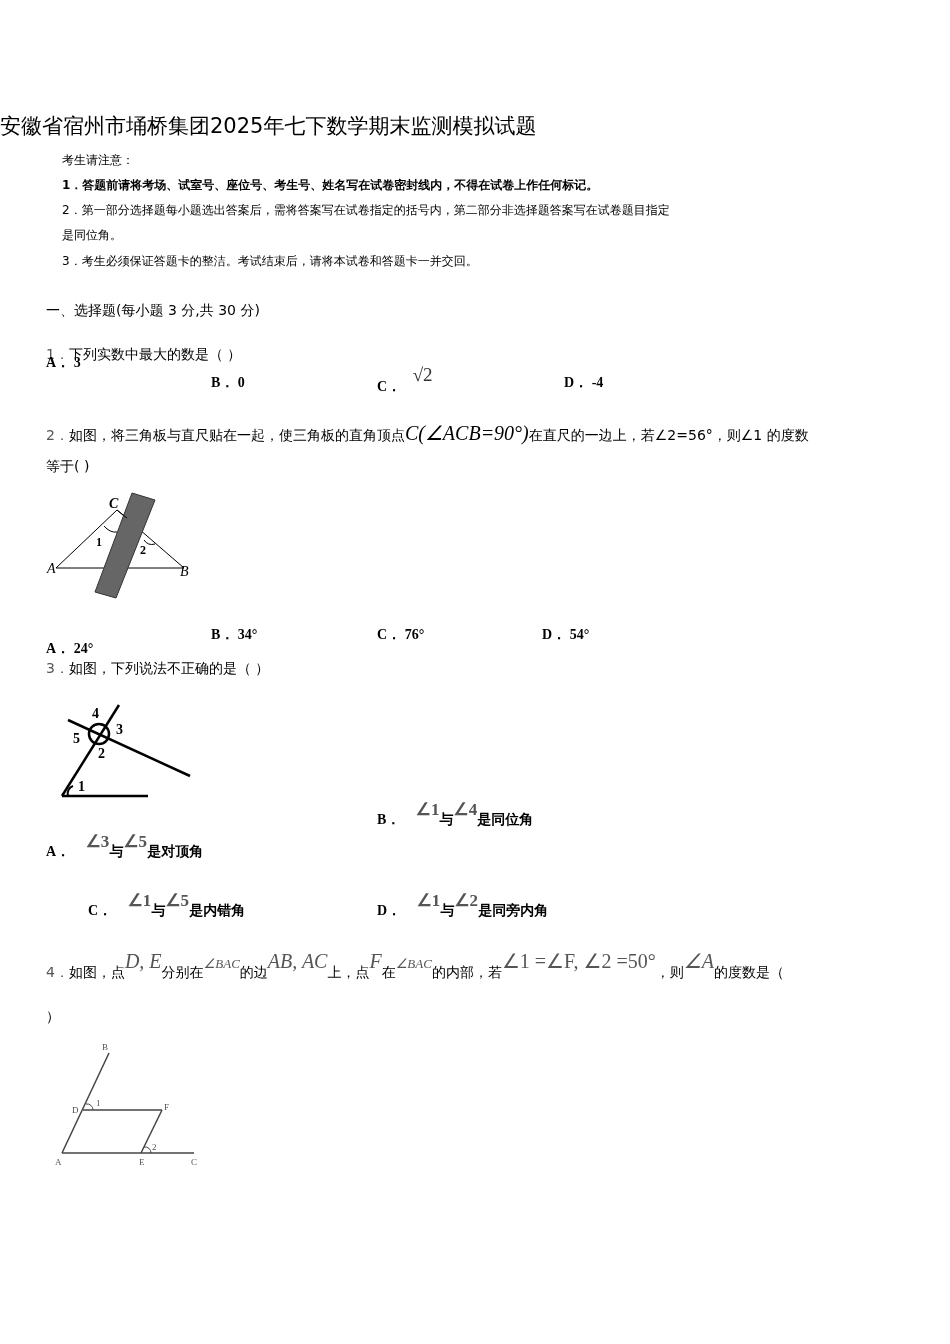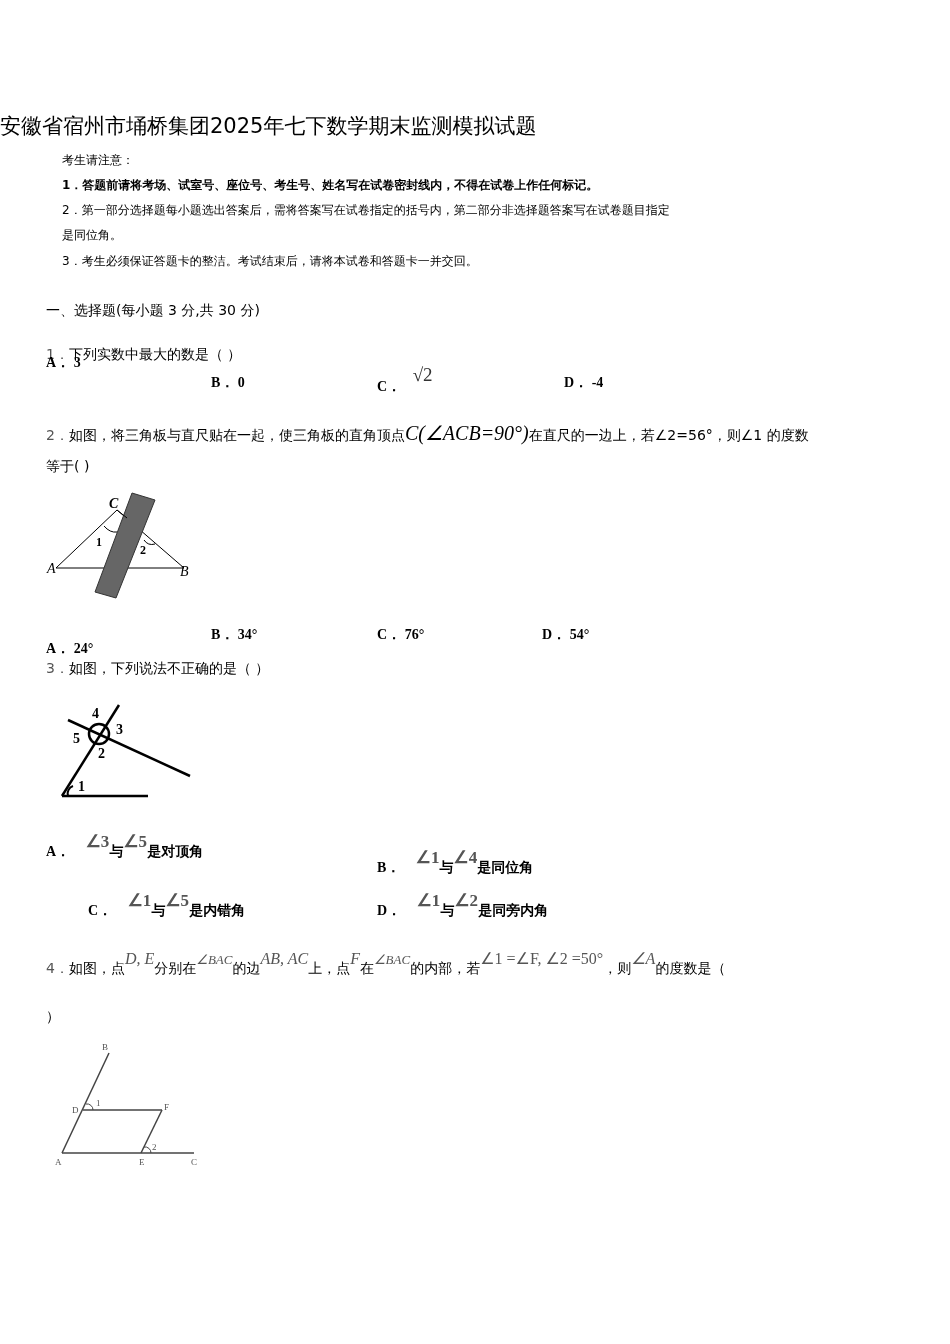--- a/index.html
+++ b/index.html
@@ -8,21 +8,21 @@
   .abs { position:absolute; white-space:nowrap; }
   .title { left:0; width:790px; top:112px; font-size:21px; font-weight:normal; letter-spacing:0; }
   .note { font-size:12px; left:62px; }
   .q { font-size:14px; left:46px; }
   .qnum { color:#555; }
   .opt { font-size:14px; font-weight:bold; font-family:"Liberation Serif", serif; }
   .opt .lbl { font-family:"Liberation Serif", serif; font-weight:bold; }
   .opt .zh { font-family:"DejaVu Sans", sans-serif; font-weight:bold; font-size:14px; }
   .math { font-family:"Liberation Serif", serif; font-style:italic; }
   .mathsup { font-family:"Liberation Serif", serif; color:#555; font-size:17px; position:relative; top:-9px; }
-  .mathsup.small { font-size:16px; }
+  .mathsup.small { font-size:20px; }
   svg { position:absolute; }
 </style>
 </head>
 <body>
 
 <div class="abs title">安徽省宿州市埇桥集团2025年七下数学期末监测模拟试题</div>
 
 <div class="abs note" style="top:152px;">考生请注意：</div>
 <div class="abs note" style="top:177px;font-weight:bold;">1．答题前请将考场、试室号、座位号、考生号、姓名写在试卷密封线内，不得在试卷上作任何标记。</div>
 <div class="abs note" style="top:202px;">2．第一部分选择题每小题选出答案后，需将答案写在试卷指定的括号内，第二部分非选择题答案写在试卷题目指定</div>
@@ -75,21 +75,21 @@
   <circle cx="55" cy="46" r="10" fill="none" stroke="#000" stroke-width="2.5"></circle>
   <path d="M 24 108 A 8 8 0 0 1 29 98" fill="none" stroke="#000" stroke-width="2"></path>
   <text x="48" y="30" font-family="Liberation Serif, serif" font-weight="bold" font-size="14" fill="#000">4</text>
   <text x="72" y="46" font-family="Liberation Serif, serif" font-weight="bold" font-size="14" fill="#000">3</text>
   <text x="29" y="55" font-family="Liberation Serif, serif" font-weight="bold" font-size="14" fill="#000">5</text>
   <text x="54" y="70" font-family="Liberation Serif, serif" font-weight="bold" font-size="14" fill="#000">2</text>
   <text x="34" y="103" font-family="Liberation Serif, serif" font-weight="bold" font-size="14" fill="#000">1</text>
 </svg>
 
 <div class="abs opt" style="left:46px; top:840px;"><span>A．</span> <span class="mathsup" style="margin-left:12px;">∠3</span><span class="zh">与</span><span class="mathsup">∠5</span><span class="zh">是对顶角</span></div>
-<div class="abs opt" style="left:377px; top:856px;"><span>B．</span> <span class="mathsup" style="margin-left:12px;">∠1</span><span class="zh">与</span><span class="mathsup">∠4</span><span class="zh">是同位角</span></div>
+<div class="abs opt" style="left:377px; top:808px;"><span>B．</span> <span class="mathsup" style="margin-left:12px;">∠1</span><span class="zh">与</span><span class="mathsup">∠4</span><span class="zh">是同位角</span></div>
 <div class="abs opt" style="left:46px; top:899px;margin-left:42px;"><span>C．</span> <span class="mathsup" style="margin-left:12px;">∠1</span><span class="zh">与</span><span class="mathsup">∠5</span><span class="zh">是内错角</span></div>
 <div class="abs opt" style="left:377px; top:899px;"><span>D．</span> <span class="mathsup" style="margin-left:12px;">∠1</span><span class="zh">与</span><span class="mathsup">∠2</span><span class="zh">是同旁内角</span></div>
 
 <div class="abs q" style="top:958px;">
   <span class="qnum">4．</span><span>如图，点</span><span class="mathsup small math">D, E</span><span>分别在</span><span class="mathsup small math" style="font-size:13px;">∠BAC</span><span>的边</span><span class="mathsup small math">AB, AC</span><span>上，点</span><span class="mathsup small math">F</span><span>在</span><span class="mathsup small math" style="font-size:13px;">∠BAC</span><span>的内部，若</span><span class="mathsup small">∠1 =∠F, ∠2 =50°</span><span>，则</span><span class="mathsup small math">∠A</span><span>的度数是（</span>
 </div>
 <div class="abs q" style="top:1008px;">）</div>
 
 <svg style="left:44px; top:1038px;" width="160" height="135" viewBox="0 0 160 135">
   <line x1="18" y1="115" x2="150" y2="115" stroke="#444" stroke-width="1.5"></line>

